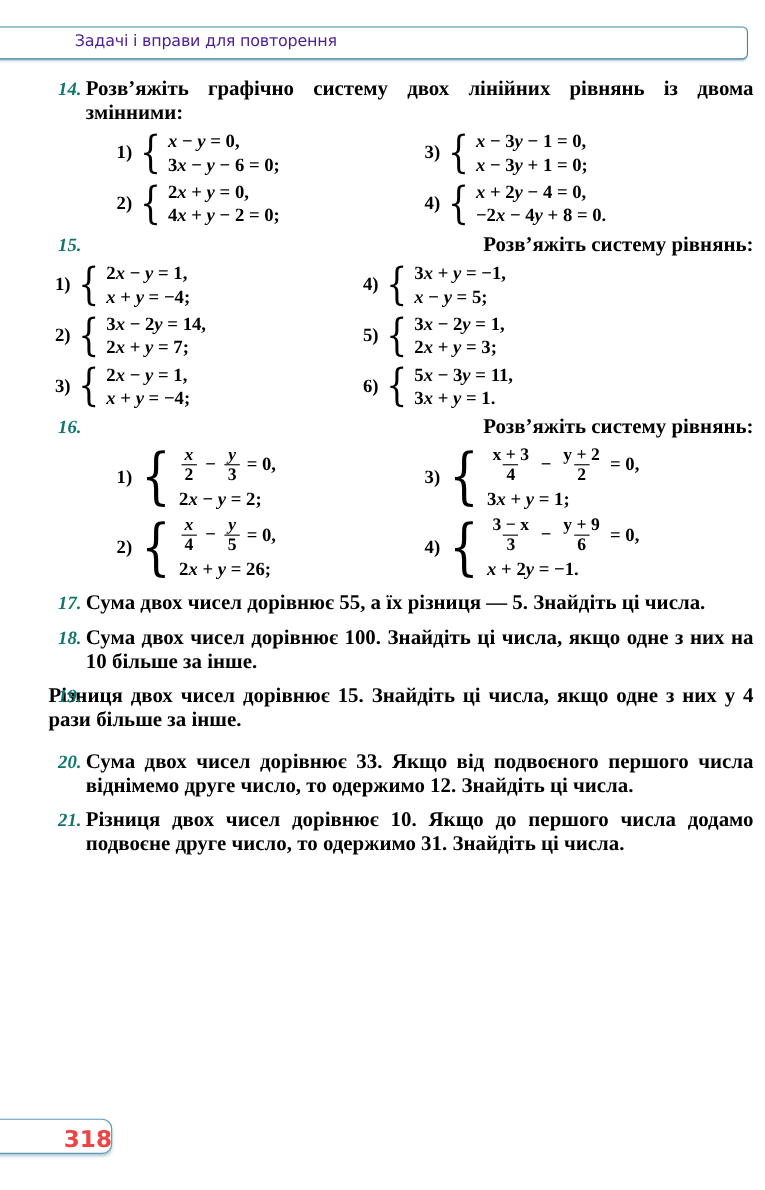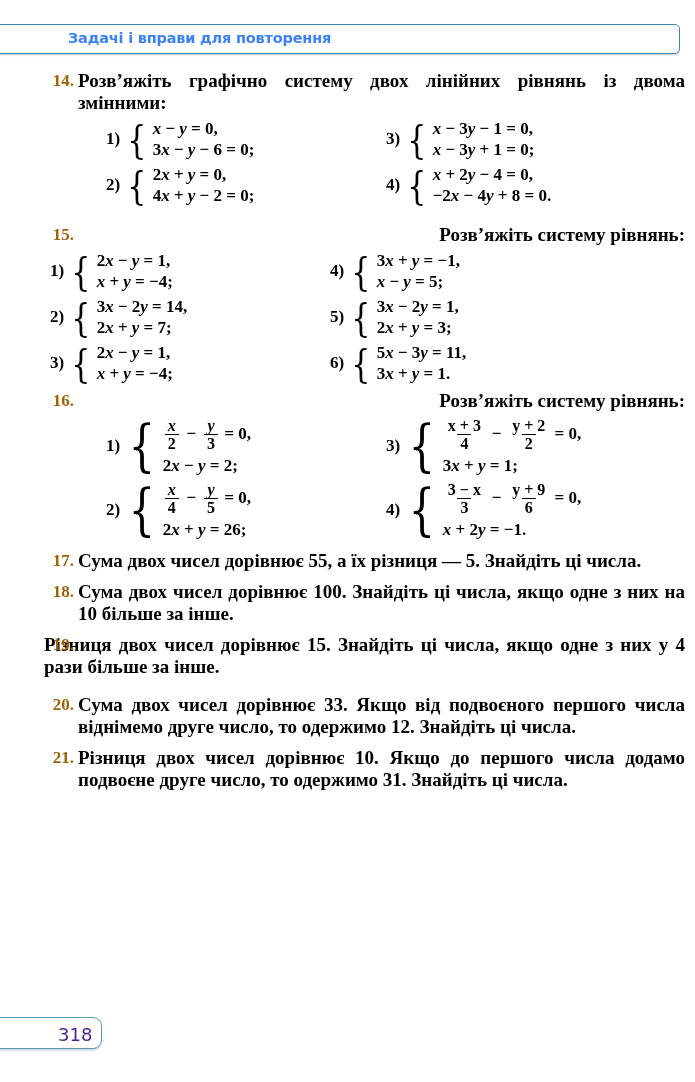--- a/index.html
+++ b/index.html
@@ -29,23 +29,23 @@
     border-bottom-right-radius: 5px;
     background: #ffffff;
     box-shadow: 0 2px 2px -1px rgba(90,140,160,0.45);
   }
   .header-title {
     position: absolute;
     left: 68px;
     top: 30px;
     font-family: "DejaVu Sans", sans-serif;
     font-size: 14.5px;
-    font-weight: bold;
+    font-weight: normal;
     letter-spacing: -0.2px;
-    color: #3b82f6;
+    color: #4c1d95;
     white-space: nowrap;
   }
 
   
   .content {
     position: absolute;
     left: 0;
     top: 70px;
     width: 695px;
   }
@@ -56,25 +56,26 @@
     padding-left: 78px;
     padding-right: 10px;
     margin-bottom: 2px;
   }
   .task-num {
     position: absolute;
     left: 44px;
     top: 0;
     width: 30px;
     text-align: right;
-    color: #a16207;
+    color: #0f766e;
     font-family: "Liberation Serif", serif;
     font-weight: bold;
     font-size: 17px;
     line-height: 22px;
+    font-style: italic;
   }
   .task-body {
     font-family: "Liberation Serif", serif;
     font-weight: bold;
     font-size: 19px;
     line-height: 22px;
     text-align: justify;
   }
   .task-body.nojust { text-align: right; }
 
@@ -164,23 +165,23 @@
     border-top-right-radius: 9px;
     border-bottom-right-radius: 9px;
     background: #ffffff;
     box-shadow: 0 2px 3px -1px rgba(90,140,160,0.5);
   }
   .page-num {
     position: absolute;
     left: 58px;
     top: 1024px;
     font-family: "DejaVu Sans", sans-serif;
-    font-size: 18px;
-    font-weight: normal;
-    color: #4c1d95;
+    font-size: 21px;
+    font-weight: bold;
+    color: #ef4444;
   }
 </style>
 </head>
 <body>
 
 <div class="header-box"></div>
 <div class="header-title">Задачі і вправи для повторення</div>
 
 <div class="content">
 
@@ -221,21 +222,21 @@
         <span class="brace">{</span>
         <span class="eqs">
           <span class="eq"><i>x</i> + 2<i>y</i> − 4 = 0,</span>
           <span class="eq">−2<i>x</i> − 4<i>y</i> + 8 = 0.</span>
         </span>
       </div>
 
     </div>
   </div>
 
-  <div class="task" style="margin-top:16px;padding-left:22px;">
+  <div class="task" style="margin-top:4px;padding-left:22px;">
     <div class="task-num">15.</div>
     <div class="task-body nojust">Розв’яжіть систему рівнянь:</div>
     <div class="sys-grid">
 
       <div class="sys-cell">
         <span class="sys-label">1)</span>
         <span class="brace">{</span>
         <span class="eqs">
           <span class="eq">2<i>x</i> − <i>y</i> = 1,</span>
           <span class="eq"><i>x</i> + <i>y</i> = −4;</span>

